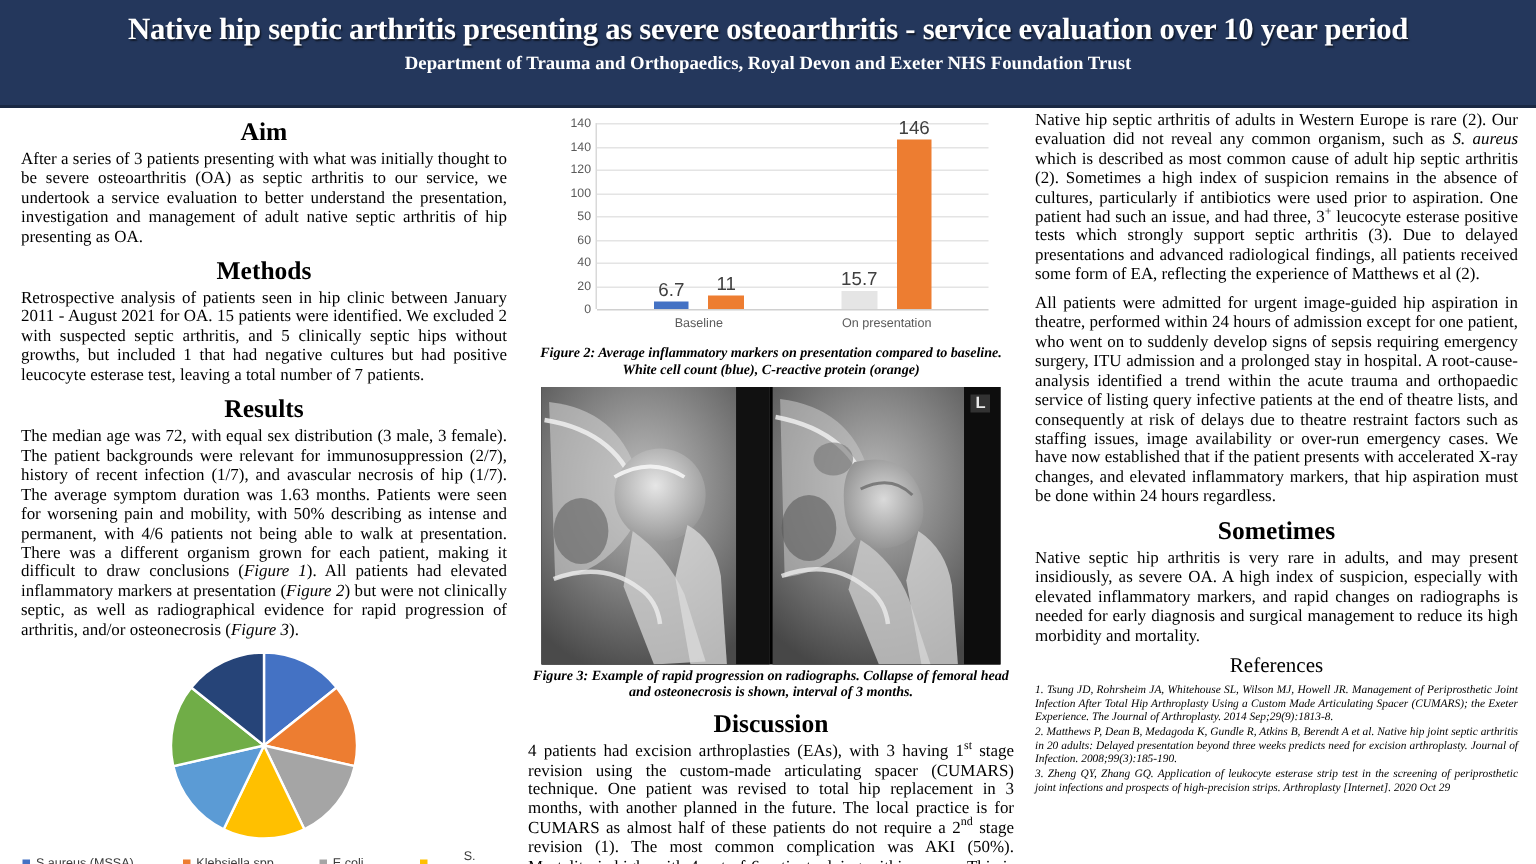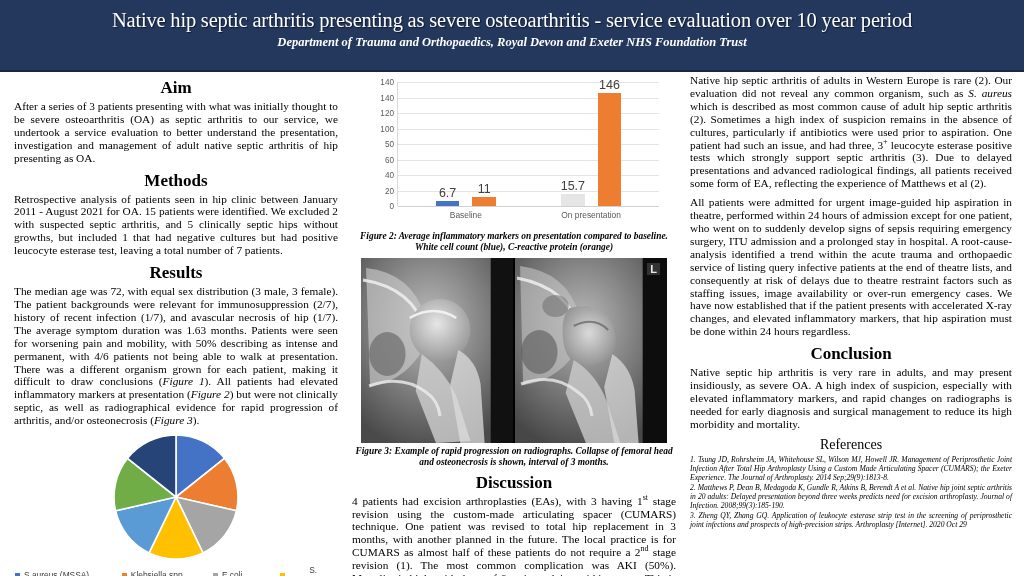--- a/index.html
+++ b/index.html
@@ -14,34 +14,34 @@
     background:#24375c;
     color:#fff;
     height:72px;
     padding:4px 10px 0 10px;
     box-sizing:border-box;
     text-align:center;
     border-bottom:2px solid #1a2843;
   }
   .poster-title{
     font-family:"Liberation Serif", serif;
-    font-weight:normal;
+    font-weight:bold;
     font-size:20.5px;
     line-height:26px;
     letter-spacing:-0.2px;
     margin:3px 0 1px 0;
     text-shadow:1px 1px 1px rgba(0,0,0,.55);
     white-space:nowrap;
   }
   .poster-authors{
     font-style:italic;font-weight:bold;
     font-size:12.5px;line-height:15px;margin:0;
   }
   .poster-affil{
-    font-style:italic;font-weight:bold;
+    font-weight:bold;
     font-size:12.5px;line-height:16px;margin:1px 0 0 0;
   }
   sup{font-size:8px;vertical-align:super;line-height:0;}
 
   
   .columns{
     display:flex;
     width:1024px;
     height:568px;
     box-sizing:border-box;
@@ -331,21 +331,21 @@
 
     <h2 class="section">Discussion</h2>
     <p class="body"><span>4 patients had excision arthroplasties (EAs), with 3 having 1</span><sup>st</sup><span> stage revision using the custom-made articulating spacer (CUMARS) technique. One patient was revised to total hip replacement in 3 months, with another planned in the future. The local practice is for CUMARS as almost half of these patients do not require a 2</span><sup>nd</sup><span> stage revision (1). The most common complication was AKI (50%). Mortality is high, with 4 out of 6 patients dying within a year. This is likely attributable to a more vulnerable frail and comorbid population.</span></p>
   </div>
 
   <div class="col col-right">
     <p class="body"><span>Native hip septic arthritis of adults in Western Europe is rare (2). Our evaluation did not reveal any common organism, such as </span><span class="ital">S. aureus</span><span> which is described as most common cause of adult hip septic arthritis (2). Sometimes a high index of suspicion remains in the absence of cultures, particularly if antibiotics were used prior to aspiration. One patient had such an issue, and had three, 3</span><sup>+</sup><span> leucocyte esterase positive tests which strongly support septic arthritis (3). Due to delayed presentations and advanced radiological findings, all patients received some form of EA, reflecting the experience of Matthews et al (2).</span></p>
 
     <p class="body">All patients were admitted for urgent image-guided hip aspiration in theatre, performed within 24 hours of admission except for one patient, who went on to suddenly develop signs of sepsis requiring emergency surgery, ITU admission and a prolonged stay in hospital. A root-cause-analysis identified a trend within the acute trauma and orthopaedic service of listing query infective patients at the end of theatre lists, and consequently at risk of delays due to theatre restraint factors such as staffing issues, image availability or over-run emergency cases. We have now established that if the patient presents with accelerated X-ray changes, and elevated inflammatory markers, that hip aspiration must be done within 24 hours regardless.</p>
 
-    <h2 class="section">Conclusion</h2>
+    <h2 class="section">Sometimes</h2>
     <p class="body">Native septic hip arthritis is very rare in adults, and may present insidiously, as severe OA. A high index of suspicion, especially with elevated inflammatory markers, and rapid changes on radiographs is needed for early diagnosis and surgical management to reduce its high morbidity and mortality.</p>
 
     <h2 class="refs-head">References</h2>
     <div id="refs-list">
         <p class="ref">1. Tsung JD, Rohrsheim JA, Whitehouse SL, Wilson MJ, Howell JR. Management of Periprosthetic Joint Infection After Total Hip Arthroplasty Using a Custom Made Articulating Spacer (CUMARS); the Exeter Experience. The Journal of Arthroplasty. 2014 Sep;29(9):1813-8.</p>
         <p class="ref">2. Matthews P, Dean B, Medagoda K, Gundle R, Atkins B, Berendt A et al. Native hip joint septic arthritis in 20 adults: Delayed presentation beyond three weeks predicts need for excision arthroplasty. Journal of Infection. 2008;99(3):185-190.</p>
         <p class="ref">3. Zheng QY, Zhang GQ. Application of leukocyte esterase strip test in the screening of periprosthetic joint infections and prospects of high-precision strips. Arthroplasty [Internet]. 2020 Oct 29</p>
       </div>
   </div>
 </div>

